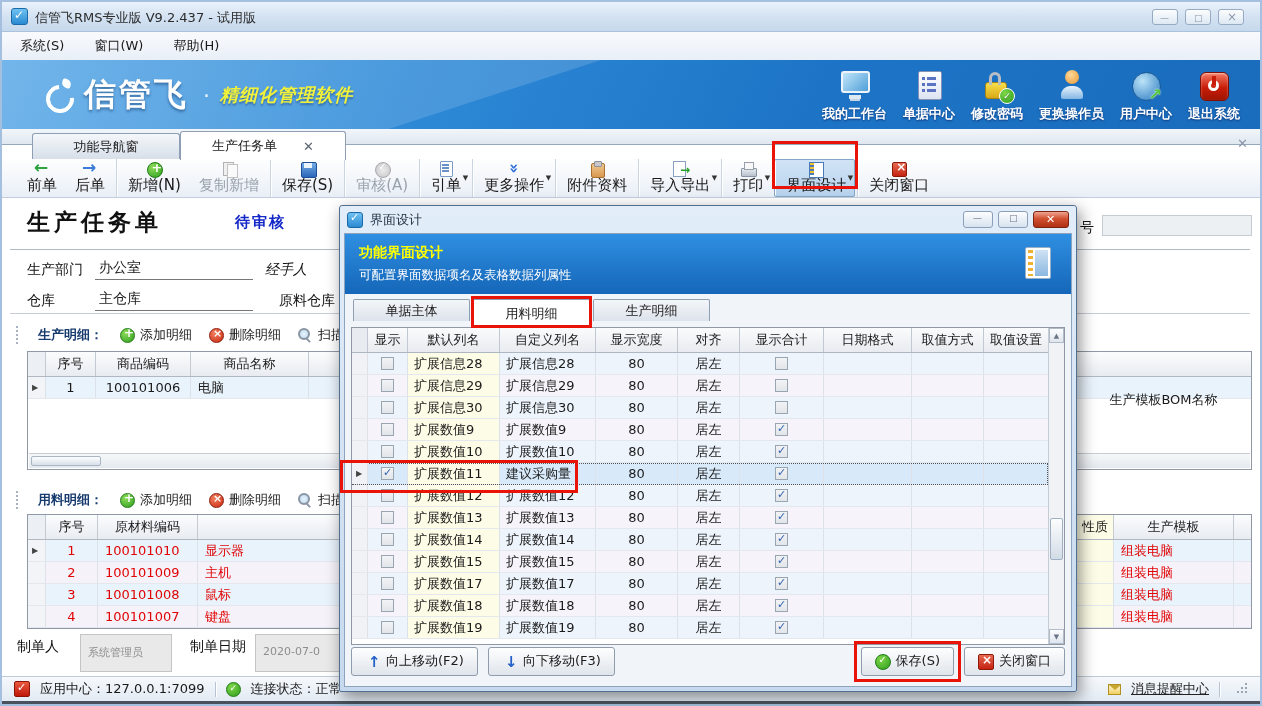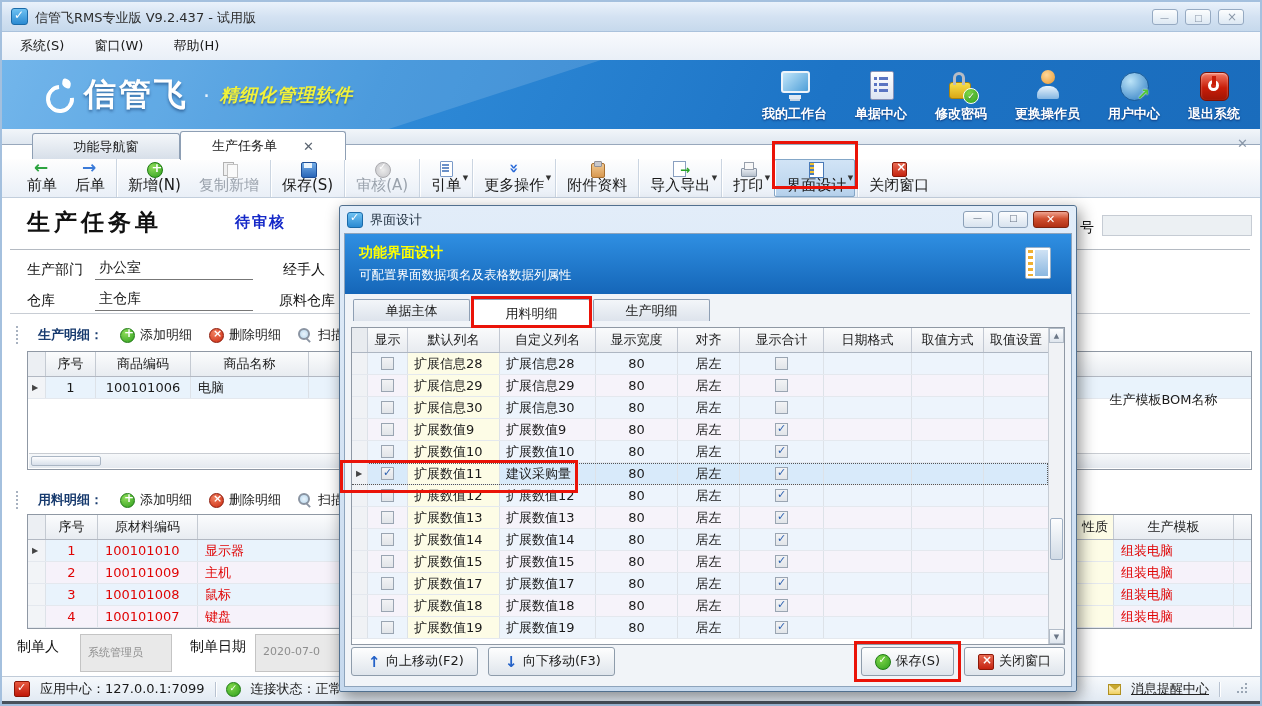--- a/index.html
+++ b/index.html
@@ -35,21 +35,21 @@
   .banner::before { content:""; position:absolute; left:-140px; top:-150px; width:760px; height:260px;
     background:rgba(255,255,255,.14); transform:rotate(-18deg); }
   .logo-row { position:absolute; left:42px; top:13px; display:flex; align-items:center; color:#fff; }
   .logo-mark { width:28px; height:32px; position:relative; margin-right:12px; }
   .logo-mark::before { content:""; position:absolute; left:2px; top:6px; width:20px; height:20px;
     border:4px solid #fff; border-top-color:transparent; border-radius:50%; transform:rotate(40deg); }
   .logo-mark::after { content:""; position:absolute; right:1px; top:0; width:9px; height:9px; background:#fff; border-radius:2px 60% 2px 60%; transform:rotate(15deg); }
   .logo-text { font-size:32px; font-weight:bold; letter-spacing:3px; text-shadow:0 2px 3px rgba(0,30,80,.45); }
   .logo-sep { font-size:22px; margin:0 10px 0 14px; color:#e8f2fc; }
   .logo-slogan { color:#f2f23a; font-style:italic; font-weight:bold; font-size:18px; letter-spacing:1px; text-shadow:0 2px 2px rgba(0,30,80,.4); }
-  .banner-actions { position:absolute; right:20px; top:10px; display:flex; gap:28px;align-items:center; }
+  .banner-actions { position:absolute; right:20px; top:10px; display:flex; gap:16px;align-items:center; }
   .baction { display:flex; flex-direction:column; align-items:center; gap:3px; color:#fff; font-weight:bold;
     font-size:13px; text-shadow:0 1px 2px rgba(0,0,60,.5); }
   .bicon { width:34px; height:32px; position:relative; display:block; }
   .bicon::before,.bicon::after,.bicon b,.bicon u { position:absolute; display:block; }
   .bicon b,.bicon u { content:""; }
   .i-monitor::before { content:""; left:3px; top:1px; width:25px; height:18px; border:2px solid #eef4fa; border-radius:3px;
     background:linear-gradient(135deg,#c2e6fa,#4f9fd8); }
   .i-monitor::after { content:""; left:11px; bottom:3px; width:12px; height:4px; background:#dfe9f3; box-shadow:0 3px 0 -1px #c5d4e2; }
   .i-doclist::before { content:""; left:6px; top:1px; width:22px; height:27px; background:linear-gradient(#ffffff,#dde4f2); border:1px solid #8692b8; border-radius:2px; }
   .i-doclist b { left:10px; top:7px; width:3px; height:3px; background:#5a74c2; box-shadow:0 6px 0 #5a74c2,0 12px 0 #5a74c2; }
@@ -126,21 +126,21 @@
   .i-close-red::after { content:"×"; color:#fff; font-weight:bold; font-size:12px; left:6px; top:-1px; }
 
   
   .form-title { position:absolute; left:25px; top:205px; font-size:23px; font-weight:bold; letter-spacing:4px; color:#111; }
   .form-status { position:absolute; left:233px; top:211px; color:#1428c8; font-weight:bold; font-size:15px; letter-spacing:2px; }
   .hline1 { position:absolute; left:8px; right:10px; top:247px; border-top:1px solid #b4bac2; }
   .hline2 { position:absolute; left:8px; right:10px; top:311px; border-top:1px solid #c8cdd4; }
   .flabel { position:absolute; font-size:14px; color:#111; }
   .fvalue { position:absolute; font-size:14px; border-bottom:1px solid #777; padding:0 4px 2px 4px; width:158px; }
   .f-dept-label { left:25px; top:259px; } .f-dept-value { left:93px; top:257px; }
-  .f-handler-label { left:281px; top:259px; }
+  .f-handler-label { left:263px; top:259px;font-style:italic; }
   .f-wh-label { left:25px; top:290px; } .f-wh-value { left:93px; top:288px; }
   .f-rawwh-label { left:277px; top:290px; }
   .f-billno-label { left:1078px; top:217px; }
   .f-billno-input { position:absolute; left:1100px; top:213px; width:150px; height:21px;
     background:#ecf0f3; border:1px solid #c6ccd4; }
 
   
   .secbar { position:absolute; left:14px; height:26px; display:flex; align-items:center; gap:16px; }
   .secbar.prod { top:320px; } .secbar.mat { top:485px; }
   .grip { width:4px; height:18px; border-left:2px dotted #a8b2c0; margin-right:2px; }

